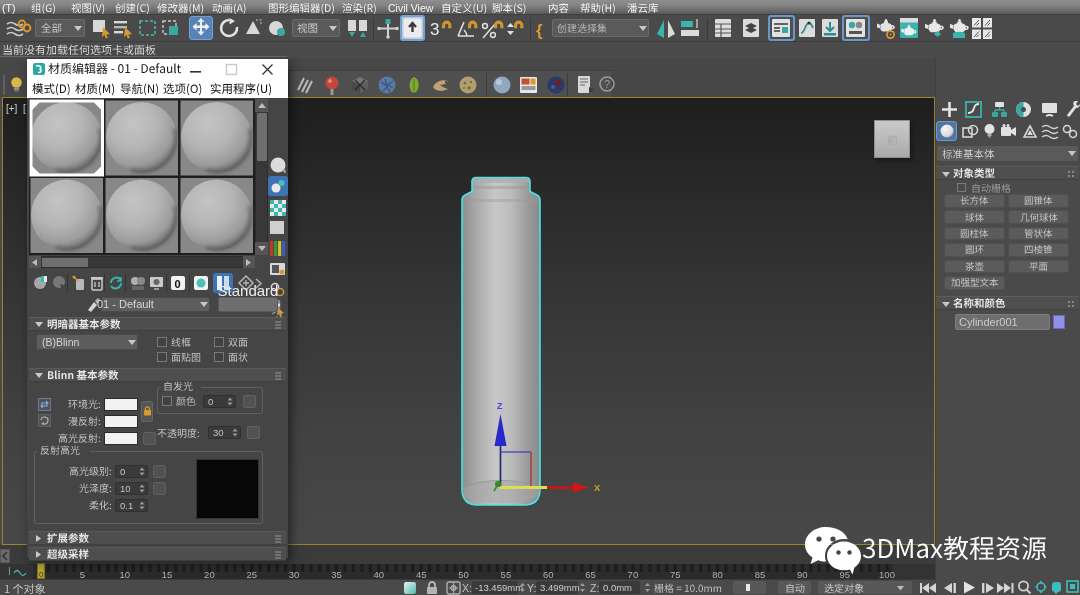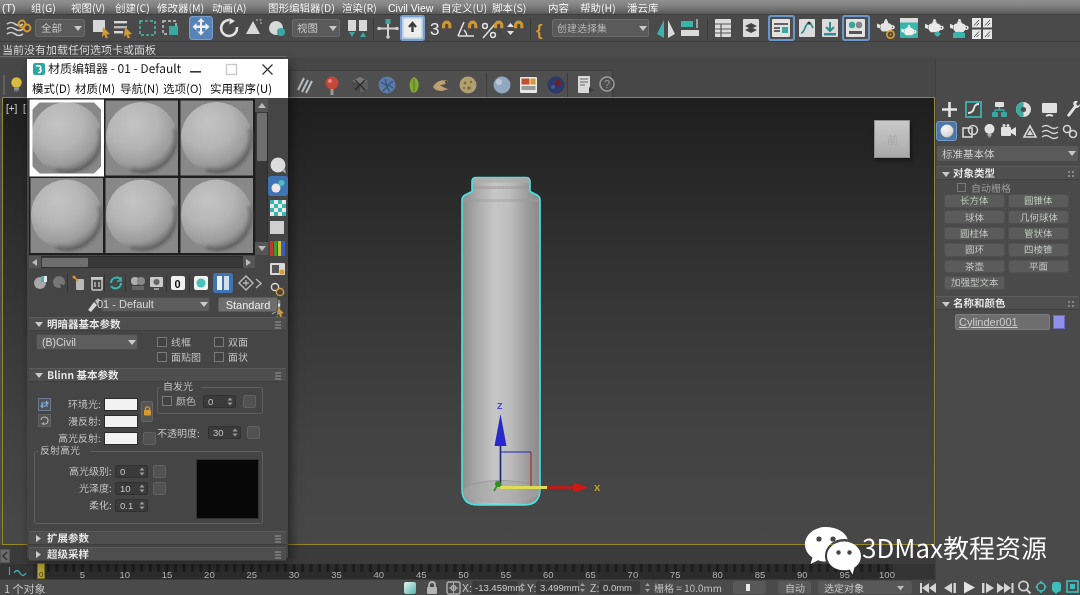--- a/index.html
+++ b/index.html
@@ -692,21 +692,21 @@
     <svg style="position:absolute;left:953.0px;top:306.5px;overflow:visible" width="1" height="1">
       <path d="M2.5 -5.3C2.9 -5 3.4 -4.6 3.8 -4.2C2.7 -3.7 1.5 -3.3 0.3 -3C0.5 -2.8 0.8 -2.2 0.9 -1.9C1.5 -2 2 -2.2 2.5 -2.3V0.9H3.8V0.5H7.7V0.9H9V-3.8H5.6C7.1 -4.7 8.3 -5.9 9 -7.4L8.1 -7.9L7.9 -7.9H4.8C5 -8.1 5.2 -8.4 5.4 -8.7L4 -9C3.4 -8 2.2 -6.9 0.5 -6.2C0.8 -6 1.2 -5.5 1.4 -5.2C2.3 -5.6 3.1 -6.2 3.7 -6.8H7.1C6.5 -6 5.8 -5.4 4.9 -4.8C4.5 -5.2 3.9 -5.7 3.5 -6ZM7.7 -0.7H3.8V-2.6H7.7Z M15.6 -4.7C15.4 -3.4 15 -2.2 14.4 -1.4C14.7 -1.2 15.2 -0.9 15.4 -0.7C16 -1.6 16.5 -3.1 16.7 -4.5ZM18.6 -4.5C19 -3.3 19.4 -1.8 19.6 -0.8L20.7 -1.2C20.6 -2.2 20.2 -3.7 19.7 -4.8ZM15.9 -8.9C15.7 -7.7 15.3 -6.5 14.7 -5.7V-6H13.5V-7.4C14 -7.5 14.5 -7.7 14.9 -7.9L14.2 -8.9C13.4 -8.5 12.1 -8.2 11 -8C11.1 -7.7 11.2 -7.3 11.3 -7C11.6 -7.1 12 -7.1 12.4 -7.2V-6H11V-4.8H12.2C11.9 -3.7 11.3 -2.6 10.7 -1.9C10.9 -1.7 11.2 -1.2 11.3 -0.8C11.7 -1.4 12 -2.1 12.4 -2.9V0.9H13.5V-3.3C13.8 -2.9 14 -2.4 14.2 -2.2L14.9 -3.2C14.7 -3.4 13.8 -4.3 13.5 -4.5V-4.8H14.7V-5.3C15 -5.1 15.4 -4.9 15.6 -4.7C15.9 -5.2 16.2 -5.8 16.5 -6.5H17.1V-0.4C17.1 -0.3 17.1 -0.3 16.9 -0.3C16.8 -0.3 16.3 -0.3 15.9 -0.3C16.1 0 16.3 0.6 16.3 0.9C17 0.9 17.5 0.9 17.9 0.7C18.2 0.5 18.3 0.2 18.3 -0.4V-6.5H19.2C19.1 -6.1 18.9 -5.8 18.8 -5.5L19.9 -5.2C20.1 -5.9 20.5 -6.7 20.7 -7.5L19.9 -7.7L19.8 -7.6H16.9C17 -8 17.1 -8.3 17.1 -8.7Z M26.4 -7.9V0.4H27.6V-0.4H29.3V0.4H30.6V-7.9ZM27.6 -1.6V-6.7H29.3V-1.6ZM25.4 -8.8C24.4 -8.4 22.9 -8.1 21.5 -7.9C21.6 -7.7 21.8 -7.2 21.8 -6.9C22.3 -7 22.8 -7.1 23.3 -7.2V-5.8H21.5V-4.6H23C22.6 -3.5 22 -2.3 21.2 -1.5C21.4 -1.2 21.7 -0.7 21.9 -0.3C22.4 -0.9 22.9 -1.8 23.3 -2.8V0.9H24.6V-3C24.9 -2.5 25.3 -1.9 25.5 -1.6L26.2 -2.6C26 -2.9 25 -4.1 24.6 -4.5V-4.6H26.1V-5.8H24.6V-7.4C25.2 -7.5 25.7 -7.7 26.2 -7.8Z M38.7 -5.1C38.7 -1.5 38.6 -0.5 35.9 0.1C36.1 0.3 36.4 0.7 36.5 1C39.4 0.2 39.6 -1.2 39.6 -5.1ZM39.3 -0.6C39.9 -0.1 40.7 0.5 41 1L41.7 0.2C41.3 -0.2 40.6 -0.8 39.9 -1.2ZM37 -6.3V-1.4H38V-5.4H40.2V-1.4H41.2V-6.3H39.4L39.7 -7.3H41.5V-8.3H36.9V-7.3H38.7C38.6 -7 38.5 -6.6 38.4 -6.3ZM33.8 -8.7C33.9 -8.4 34 -8.2 34.1 -7.9H32.2V-6.9H33.7L32.8 -6.6C33 -6.3 33.2 -5.9 33.2 -5.6H32.3V-3.6C32.3 -2.4 32.3 -0.8 31.7 0.4C32 0.5 32.5 0.8 32.7 0.9C32.9 0.6 33 0.3 33.1 -0.1C33.3 0.1 33.6 0.4 33.7 0.7C34.9 0.3 36.2 -0.4 36.9 -1.3L35.8 -1.7C35.3 -1.1 34.2 -0.6 33.1 -0.3C33.2 -0.7 33.3 -1.2 33.3 -1.6C33.5 -1.4 33.7 -1.2 33.8 -1.1C34.9 -1.4 36 -2 36.7 -2.8L35.7 -3.2C35.2 -2.7 34.3 -2.3 33.4 -2C33.4 -2.5 33.4 -3 33.4 -3.4C33.6 -3.2 33.9 -3 34 -2.8C34.9 -3.1 35.9 -3.6 36.6 -4.2L35.6 -4.6C35.1 -4.2 34.2 -3.9 33.4 -3.6V-4.6H36.8V-5.6H35.9C36.1 -5.9 36.2 -6.3 36.4 -6.6L35.4 -6.9C35.3 -6.5 35 -6 34.8 -5.6H33.7L34.3 -5.8C34.2 -6.1 34 -6.6 33.8 -6.9H36.7V-7.9H35.2C35.1 -8.2 35 -8.6 34.8 -9Z M46.7 -4.8V-3.6H44.8V-4.8ZM48 -4.8H49.9V-3.6H48ZM47.9 -7C47.7 -6.6 47.3 -6.3 47.1 -6H44.7C45 -6.3 45.3 -6.6 45.6 -7ZM45.5 -9C44.8 -7.7 43.5 -6.5 42.3 -5.7C42.5 -5.4 42.8 -4.8 42.9 -4.5C43.2 -4.7 43.4 -4.8 43.6 -5V-1.1C43.6 0.4 44.2 0.7 46.1 0.7C46.6 0.7 49.3 0.7 49.7 0.7C51.5 0.7 52 0.2 52.2 -1.5C51.8 -1.6 51.3 -1.8 51 -1.9C50.9 -0.6 50.7 -0.4 49.7 -0.4C49.1 -0.4 46.7 -0.4 46.1 -0.4C45 -0.4 44.8 -0.5 44.8 -1.2V-2.4H49.9V-2H51.1V-6H48.6C49 -6.5 49.5 -7.1 49.9 -7.6L49 -8.2L48.8 -8.1H46.4L46.6 -8.6Z" fill="#e8e8e8"></path>
     </svg>
     <svg style="position:absolute;left:1067px;top:300px;overflow:visible;" width="8" height="8">
       <circle cx="2" cy="2" r="1" fill="#9a9a9a"></circle>
       <circle cx="6" cy="2" r="1" fill="#9a9a9a"></circle>
       <circle cx="2" cy="6" r="1" fill="#9a9a9a"></circle>
       <circle cx="6" cy="6" r="1" fill="#9a9a9a"></circle>
     </svg>
     <div style="position:absolute;left:955px;top:314px;width:95px;height:16px;background:#6e6e6e;border:1px solid #7d7d7d;border-radius:2px;"></div>
-    <div style="position:absolute;left:959px;top:316.6px;font-size:11px;color:#cccccc;font-weight:normal;white-space:nowrap;line-height:11px;font-family:'Liberation Sans',sans-serif;text-decoration:underline;">Cylinder001</div>
+    <div style="position:absolute;left:959px;top:316.6px;font-size:11px;color:#cccccc;font-weight:normal;white-space:nowrap;line-height:11px;font-family:'Liberation Sans',sans-serif;">Cylinder001</div>
     <div style="position:absolute;left:1053px;top:315px;width:12px;height:14px;background:#8f90ea;border:1px solid #6a6ab8;"></div>
     <div style="position:absolute;left:27px;top:59px;width:261px;height:499px;background:#454545;box-shadow:3px 4px 10px rgba(0,0,0,0.5);z-index:10;"></div>
     <div style="position:absolute;left:27px;top:59px;width:261px;height:19px;background:#ffffff;z-index:11;"></div>
     <svg style="position:absolute;left:33px;top:63px;overflow:visible;z-index:11;" width="12" height="12">
       <rect x="0" y="0" width="12" height="12" rx="2" fill="#2ba8a0"></rect>
       <path d="M3 3 C7 2 9 4 7 6 C9 7 8 10 5 9.5" stroke="#fff" stroke-width="1.5" fill="none"></path>
     </svg>
     <svg style="z-index:11;position:absolute;left:48.0px;top:73.0px;overflow:visible" width="1" height="1">
       <path d="M9.3 -10.1V-7.5H5.7V-6.6H9C8.1 -4.7 6.5 -2.7 5 -1.7C5.2 -1.5 5.5 -1.2 5.7 -0.9C7 -2 8.4 -3.7 9.3 -5.4V-0.3C9.3 -0 9.2 0 9 0C8.8 0 8 0 7.2 0C7.4 0.3 7.5 0.7 7.6 0.9C8.6 0.9 9.3 0.9 9.7 0.8C10.1 0.6 10.3 0.4 10.3 -0.3V-6.6H11.5V-7.5H10.3V-10.1ZM2.7 -10.1V-7.5H0.7V-6.6H2.6C2.1 -5 1.2 -3.1 0.3 -2.1C0.5 -1.9 0.7 -1.5 0.8 -1.2C1.5 -2.1 2.2 -3.4 2.7 -4.9V0.9H3.6V-5.2C4.1 -4.6 4.8 -3.7 5 -3.3L5.6 -4.1C5.3 -4.4 4.1 -5.9 3.6 -6.3V-6.6H5.3V-7.5H3.6V-10.1Z M19.1 -0.8C20.3 -0.4 21.9 0.4 22.7 0.9L23.3 0.3C22.5 -0.2 21 -0.9 19.8 -1.4ZM18.5 -4.2V-3.1C18.5 -2.1 18.3 -0.7 14.5 0.3C14.8 0.4 15 0.8 15.1 0.9C19 -0.2 19.4 -1.9 19.4 -3.1V-4.2ZM15.5 -5.5V-1.4H16.4V-4.7H21.6V-1.3H22.5V-5.5H19L19.2 -6.7H23.4V-7.5H19.3L19.4 -8.8C20.6 -8.9 21.8 -9.1 22.7 -9.3L22 -10C20.1 -9.6 16.6 -9.3 13.7 -9.2V-5.8C13.7 -4 13.6 -1.5 12.4 0.4C12.7 0.4 13.1 0.7 13.2 0.8C14.4 -1.1 14.6 -3.9 14.6 -5.8V-6.7H18.3L18.2 -5.5ZM18.4 -7.5H14.6V-8.4C15.8 -8.5 17.2 -8.6 18.5 -8.7Z M24.5 -0.6 24.7 0.2C25.7 -0.2 26.9 -0.7 28.2 -1.2L28 -2C26.7 -1.5 25.4 -0.9 24.5 -0.6ZM24.7 -5.1C24.9 -5.2 25.2 -5.2 26.5 -5.4C26 -4.6 25.6 -4 25.4 -3.8C25 -3.3 24.8 -3 24.5 -3C24.6 -2.8 24.8 -2.4 24.8 -2.2C25 -2.3 25.4 -2.4 28.1 -3.1C28 -3.3 28 -3.6 28 -3.8L26 -3.4C26.9 -4.5 27.7 -5.8 28.4 -7.2L27.6 -7.6C27.4 -7.1 27.2 -6.6 26.9 -6.2L25.6 -6.1C26.3 -7.1 27 -8.5 27.4 -9.8L26.6 -10.1C26.1 -8.6 25.3 -7 25.1 -6.6C24.9 -6.2 24.7 -6 24.5 -5.9C24.6 -5.7 24.7 -5.3 24.7 -5.1ZM31.5 -4.2V-2.4H30.5V-4.2ZM32.1 -4.2H33V-2.4H32.1ZM29.8 -4.9V0.9H30.5V-1.7H31.5V0.6H32.1V-1.7H33V0.6H33.6V-1.7H34.5V0.1C34.5 0.2 34.4 0.2 34.3 0.2C34.2 0.2 34 0.2 33.8 0.2C33.9 0.4 33.9 0.7 34 0.9C34.4 0.9 34.7 0.9 34.9 0.7C35.1 0.6 35.2 0.4 35.2 0.1V-5L34.5 -4.9ZM33.6 -4.2H34.5V-2.4H33.6ZM31.3 -9.9C31.5 -9.6 31.6 -9.1 31.8 -8.8H29V-6.2C29 -4.3 28.9 -1.7 27.8 0.3C27.9 0.3 28.3 0.6 28.5 0.8C29.6 -1.2 29.8 -4 29.8 -6H35V-8.8H32.7C32.6 -9.2 32.4 -9.7 32.1 -10.2ZM29.8 -8H34.2V-6.7H29.8Z M42.6 -9H45.8V-7.8H42.6ZM41.8 -9.7V-7.1H46.7V-9.7ZM37 -4C37.1 -4.1 37.4 -4.2 37.8 -4.2H38.9V-2.4L36.5 -2L36.7 -1.1L38.9 -1.6V0.9H39.8V-1.8L41.1 -2L41.1 -2.8L39.8 -2.6V-4.2H40.9V-5H39.8V-6.8H38.9V-5H37.8C38.1 -5.8 38.4 -6.8 38.7 -7.8H40.9V-8.7H39C39.1 -9.1 39.2 -9.5 39.2 -9.9L38.4 -10.1C38.3 -9.6 38.2 -9.1 38.1 -8.7H36.6V-7.8H37.9C37.6 -6.8 37.4 -6 37.3 -5.7C37.1 -5.2 36.9 -4.8 36.7 -4.8C36.8 -4.6 36.9 -4.2 37 -4ZM45.8 -5.7V-4.6H42.7V-5.7ZM40.8 -0.9 40.9 -0.1 45.8 -0.5V1H46.6V-0.6L47.5 -0.6L47.5 -1.4L46.6 -1.3V-5.7H47.4V-6.4H41.1V-5.7H41.9V-1ZM45.8 -3.9V-2.9H42.7V-3.9ZM45.8 -2.2V-1.3L42.7 -1V-2.2Z M50.4 -8.8H52.4V-7.1H50.4ZM55.5 -8.8H57.6V-7.1H55.5ZM55.4 -5.8C55.9 -5.6 56.5 -5.3 56.9 -5H53.4C53.7 -5.4 53.9 -5.8 54.1 -6.2L53.2 -6.4V-9.5H49.5V-6.3H53.2C53 -5.9 52.7 -5.4 52.4 -5H48.6V-4.2H51.6C50.8 -3.5 49.7 -2.9 48.4 -2.4C48.5 -2.2 48.8 -1.9 48.9 -1.7L49.5 -2V1H50.4V0.6H52.4V0.9H53.2V-2.7H51C51.7 -3.2 52.3 -3.7 52.8 -4.2H55C55.5 -3.7 56.1 -3.2 56.9 -2.7H54.7V1H55.5V0.6H57.6V0.9H58.5V-2L59.1 -1.8C59.2 -2 59.5 -2.3 59.7 -2.5C58.4 -2.8 57 -3.5 56.1 -4.2H59.4V-5H57.3L57.6 -5.4C57.2 -5.7 56.4 -6.1 55.8 -6.3ZM54.6 -9.5V-6.3H58.5V-9.5ZM50.4 -0.2V-2H52.4V-0.2ZM55.5 -0.2V-2H57.6V-0.2Z M63.2 -2.9H66.3V-3.8H63.2Z M72.9 0.2C74.5 0.2 75.6 -1.4 75.6 -4.4C75.6 -7.5 74.5 -9 72.9 -9C71.2 -9 70.1 -7.5 70.1 -4.4C70.1 -1.4 71.2 0.2 72.9 0.2ZM72.9 -0.7C71.9 -0.7 71.2 -1.8 71.2 -4.4C71.2 -7 71.9 -8.1 72.9 -8.1C73.9 -8.1 74.6 -7 74.6 -4.4C74.6 -1.8 73.9 -0.7 72.9 -0.7Z M77.3 0H82.1V-0.9H80.3V-8.8H79.5C79 -8.5 78.4 -8.3 77.7 -8.2V-7.5H79.2V-0.9H77.3Z M86.1 -2.9H89.2V-3.8H86.1Z M93.6 0H95.9C98.5 0 99.9 -1.6 99.9 -4.4C99.9 -7.2 98.5 -8.8 95.8 -8.8H93.6ZM94.7 -0.9V-7.9H95.7C97.8 -7.9 98.8 -6.7 98.8 -4.4C98.8 -2.2 97.8 -0.9 95.7 -0.9Z M104.4 0.2C105.3 0.2 106 -0.1 106.5 -0.5L106.2 -1.2C105.7 -0.9 105.2 -0.7 104.5 -0.7C103.3 -0.7 102.4 -1.6 102.4 -3H106.8C106.8 -3.2 106.8 -3.4 106.8 -3.6C106.8 -5.5 105.9 -6.7 104.2 -6.7C102.7 -6.7 101.3 -5.4 101.3 -3.3C101.3 -1.1 102.7 0.2 104.4 0.2ZM102.3 -3.8C102.5 -5.1 103.3 -5.8 104.2 -5.8C105.2 -5.8 105.8 -5.1 105.8 -3.8Z M107.7 -5.6H108.6V0H109.7V-5.6H111.1V-6.5H109.7V-7.5C109.7 -8.4 110 -8.8 110.6 -8.8C110.8 -8.8 111.1 -8.8 111.3 -8.7L111.6 -9.5C111.3 -9.6 110.9 -9.7 110.5 -9.7C109.2 -9.7 108.6 -8.9 108.6 -7.6V-6.5L107.7 -6.5Z M113.8 0.2C114.6 0.2 115.3 -0.3 116 -0.8H116L116.1 0H117V-4C117 -5.6 116.3 -6.7 114.7 -6.7C113.7 -6.7 112.8 -6.2 112.2 -5.8L112.6 -5.1C113.1 -5.4 113.8 -5.8 114.6 -5.8C115.6 -5.8 115.9 -5 115.9 -4.1C113.1 -3.8 111.9 -3.1 111.9 -1.7C111.9 -0.5 112.7 0.2 113.8 0.2ZM114.1 -0.7C113.5 -0.7 113 -1 113 -1.8C113 -2.6 113.7 -3.1 115.9 -3.4V-1.6C115.3 -1 114.7 -0.7 114.1 -0.7Z M121 0.2C121.9 0.2 122.5 -0.3 123.1 -1H123.2L123.2 0H124.2V-6.5H123.1V-1.9C122.4 -1.1 122 -0.8 121.3 -0.8C120.4 -0.8 120.1 -1.3 120.1 -2.5V-6.5H119V-2.4C119 -0.7 119.6 0.2 121 0.2Z M127.5 0.2C127.8 0.2 128 0.1 128.1 0.1L128 -0.8C127.9 -0.8 127.8 -0.8 127.8 -0.8C127.6 -0.8 127.5 -0.9 127.5 -1.2V-9.6H126.3V-1.3C126.3 -0.4 126.7 0.2 127.5 0.2Z M131.8 0.2C132.2 0.2 132.6 0 133 -0.1L132.8 -0.9C132.6 -0.8 132.3 -0.7 132 -0.7C131.3 -0.7 131 -1.2 131 -2V-5.6H132.8V-6.5H131V-8.4H130.1L130 -6.5L129 -6.5V-5.6H129.9V-2C129.9 -0.7 130.4 0.2 131.8 0.2Z" fill="#1c1c1c"></path>
     </svg>
@@ -934,33 +934,33 @@
     <svg style="position:absolute;left:86px;top:298px;overflow:visible;z-index:11;" width="13" height="14">
       <path d="M2 12 L8 4 L11 7 L5 14 Z" fill="#d5d5d5"></path>
       <path d="M9 3 L12 0 L14 2 L11 6 Z" fill="#b5b5b5"></path>
     </svg>
     <div style="position:absolute;left:101px;top:297px;width:109px;height:15px;background:#5d5d5d;border:1px solid #4a4a4a;border-radius:2px;z-index:11;"></div>
     <div style="z-index:11;position:absolute;left:97px;top:299.1px;font-size:11px;color:#d8d8d8;font-weight:normal;white-space:nowrap;line-height:11px;font-family:'Liberation Sans',sans-serif;">01 - Default</div>
     <svg style="position:absolute;left:200px;top:302px;overflow:visible;z-index:11;" width="8" height="6">
       <path d="M0 0 L8 0 L4 5 Z" fill="#c9c9c9"></path>
     </svg>
     <div style="position:absolute;left:218px;top:297px;width:60px;height:15px;background:#6e6e6e;border:1px solid #5a5a5a;border-radius:2px;z-index:11;"></div>
-    <div style="z-index:11;position:absolute;left:248px;top:300px;font-size:11px;color:#ededed;font-weight:normal;white-space:nowrap;line-height:11px;font-family:'Liberation Sans',sans-serif;transform:translateX(-50%);">Standard</div>
+    <div style="z-index:11;position:absolute;left:248px;top:285px;font-size:15px;color:#ededed;font-weight:normal;white-space:nowrap;line-height:11px;font-family:'Liberation Sans',sans-serif;transform:translateX(-50%);">Standard</div>
     <div style="position:absolute;left:29px;top:317px;width:257px;height:13.5px;background:#4e4e4e;border-top:1px solid #5a5a5a;border-bottom:1px solid #3e3e3e;z-index:11;"></div>
     <svg style="position:absolute;left:35px;top:320px;overflow:visible;z-index:11;" width="8" height="10">
       <path d="M0 2 L8 2 L4 7 Z" fill="#c9c9c9"></path>
     </svg>
     <svg style="z-index:11;position:absolute;left:47.0px;top:327.5px;overflow:visible" width="1" height="1">
       <path d="M3.2 -4.6V-3H1.9V-4.6ZM3.2 -5.7H1.9V-7.2H3.2ZM0.7 -8.3V-1H1.9V-1.9H4.4V-8.3ZM8.6 -7.3V-6H6.4V-7.3ZM5.1 -8.5V-4.7C5.1 -3.1 5 -1.1 3.2 0.2C3.5 0.3 4 0.8 4.1 1C5.3 0.1 5.9 -1.1 6.2 -2.4H8.6V-0.5C8.6 -0.3 8.6 -0.3 8.4 -0.3C8.2 -0.3 7.6 -0.3 7 -0.3C7.2 0 7.4 0.6 7.4 0.9C8.3 0.9 8.9 0.9 9.3 0.7C9.7 0.5 9.9 0.2 9.9 -0.5V-8.5ZM8.6 -4.9V-3.5H6.3C6.4 -3.9 6.4 -4.3 6.4 -4.7V-4.9Z M16.2 -1.2H18.9V-0.5H16.2ZM16.2 -2.2V-2.9H18.9V-2.2ZM15.1 -3.9V0.9H16.2V0.5H18.9V0.9H20.1V-3.9ZM16.5 -6.8H18.5C18.5 -6.4 18.3 -5.9 18.2 -5.5H16.9L17 -5.5C16.9 -5.8 16.7 -6.4 16.5 -6.8ZM16.7 -8.7C16.8 -8.4 16.9 -8.1 17 -7.8H14.8V-6.8H16.3L15.5 -6.6C15.6 -6.2 15.7 -5.8 15.8 -5.5H14.5V-4.4H20.7V-5.5H19.3L19.8 -6.6L18.8 -6.8H20.3V-7.8H18.3C18.2 -8.2 18 -8.6 17.8 -9ZM13.2 -4V-2.1H12.3V-4ZM13.2 -5.1H12.3V-7H13.2ZM11.2 -8.1V-0.1H12.3V-0.9H14.3V-8.1Z M23.4 -7.4H24.5V-6.5H23.4ZM27.8 -7.4H29.1V-6.5H27.8ZM27.4 -5.1C27.7 -4.9 28.1 -4.7 28.4 -4.5H26.1C26.2 -4.8 26.4 -5.1 26.5 -5.3L25.7 -5.5V-8.5H22.3V-5.4H25.2C25.1 -5.1 24.9 -4.8 24.7 -4.5H21.5V-3.4H23.6C22.9 -2.9 22.2 -2.5 21.2 -2.2C21.4 -1.9 21.8 -1.5 21.9 -1.2L22.3 -1.3V0.9H23.4V0.7H24.5V0.9H25.7V-2.4H24.1C24.5 -2.7 24.9 -3.1 25.2 -3.4H27C27.3 -3.1 27.7 -2.7 28.1 -2.4H26.7V0.9H27.8V0.7H29.1V0.9H30.3V-1.2L30.6 -1.1C30.7 -1.4 31.1 -1.9 31.4 -2.1C30.3 -2.4 29.3 -2.9 28.6 -3.4H31V-4.5H29.2L29.6 -4.9C29.3 -5 29 -5.2 28.6 -5.4H30.3V-8.5H26.7V-5.4H27.7ZM23.4 -0.4V-1.3H24.5V-0.4ZM27.8 -0.4V-1.3H29.1V-0.4Z M38.4 -8.9V-8.1H35.1V-8.9H33.9V-8.1H32.4V-7.1H33.9V-4H31.8V-2.9H33.9C33.3 -2.4 32.5 -1.9 31.7 -1.6C32 -1.4 32.4 -0.9 32.5 -0.7C33.1 -0.9 33.7 -1.3 34.2 -1.7V-1.1H36.1V-0.4H32.8V0.7H40.8V-0.4H37.4V-1.1H39.3V-1.8C39.8 -1.4 40.4 -1 41 -0.7C41.1 -1 41.5 -1.5 41.8 -1.7C41 -2 40.3 -2.4 39.7 -2.9H41.7V-4H39.7V-7.1H41.1V-8.1H39.7V-8.9ZM35.1 -7.1H38.4V-6.7H35.1ZM35.1 -5.8H38.4V-5.3H35.1ZM35.1 -4.4H38.4V-4H35.1ZM36.1 -2.7V-2.1H34.6C34.9 -2.3 35.1 -2.6 35.3 -2.9H38.3C38.5 -2.6 38.8 -2.3 39.1 -2.1H37.4V-2.7Z M46.6 -5.6V-2.1H44.6C45.4 -3.1 46 -4.3 46.5 -5.6ZM47.9 -5.6H48C48.4 -4.3 49 -3.1 49.8 -2.1H47.9ZM46.6 -8.9V-6.9H42.6V-5.6H45.2C44.6 -4 43.5 -2.5 42.3 -1.6C42.5 -1.4 43 -0.9 43.2 -0.6C43.6 -1 44 -1.3 44.4 -1.8V-0.8H46.6V0.9H47.9V-0.8H50.1V-1.8C50.4 -1.3 50.8 -1 51.2 -0.7C51.4 -1 51.9 -1.5 52.2 -1.8C51 -2.6 49.9 -4.1 49.2 -5.6H51.9V-6.9H47.9V-8.9Z M58.9 -3C58.1 -2.4 56.3 -1.9 54.9 -1.7C55.1 -1.5 55.4 -1.1 55.6 -0.8C57.2 -1.1 58.9 -1.6 60 -2.4ZM60.2 -1.9C59 -0.8 56.6 -0.3 54.1 -0.1C54.4 0.1 54.6 0.6 54.7 1C57.5 0.6 59.9 0 61.3 -1.4ZM54.3 -6C54.6 -6.1 54.9 -6.2 56.3 -6.2C56.2 -6 56.1 -5.8 56 -5.6H53V-4.5H55.2C54.5 -3.7 53.7 -3.2 52.7 -2.8C53 -2.5 53.5 -2 53.7 -1.8C54.3 -2.1 54.9 -2.5 55.4 -2.9C55.6 -2.7 55.7 -2.5 55.8 -2.4C56.9 -2.6 58.2 -3 59.1 -3.6L58.1 -4.1C57.6 -3.9 56.7 -3.6 55.9 -3.4C56.2 -3.7 56.5 -4.1 56.8 -4.5H58.8C59.6 -3.3 60.7 -2.3 61.9 -1.8C62.1 -2.1 62.5 -2.5 62.8 -2.8C61.8 -3.1 60.9 -3.7 60.3 -4.5H62.6V-5.6H57.4C57.5 -5.8 57.6 -6 57.7 -6.3L60.4 -6.4C60.7 -6.2 60.9 -6 61 -5.8L62.1 -6.5C61.5 -7.2 60.3 -8.1 59.4 -8.7L58.4 -8C58.7 -7.8 59 -7.6 59.3 -7.4L56.4 -7.3C56.9 -7.6 57.5 -8 58 -8.4L56.8 -9.1C56.1 -8.3 55.1 -7.7 54.7 -7.5C54.4 -7.3 54.2 -7.2 53.9 -7.2C54.1 -6.8 54.2 -6.3 54.3 -6Z M67.5 -8.8C67.3 -8.4 67 -7.8 66.8 -7.5L67.6 -7.1C67.8 -7.4 68.2 -7.9 68.5 -8.4ZM66.9 -2.5C66.7 -2.1 66.5 -1.8 66.2 -1.5L65.3 -1.9L65.7 -2.5ZM63.8 -1.5C64.3 -1.4 64.8 -1.1 65.3 -0.8C64.7 -0.5 64 -0.2 63.3 -0C63.5 0.2 63.7 0.6 63.8 0.9C64.8 0.7 65.6 0.3 66.3 -0.3C66.7 -0.1 66.9 0.1 67.1 0.3L67.9 -0.5C67.7 -0.7 67.4 -0.8 67.1 -1C67.7 -1.6 68.1 -2.4 68.4 -3.3L67.7 -3.6L67.5 -3.5H66.2L66.3 -3.9L65.2 -4.1C65.1 -3.9 65.1 -3.7 65 -3.5H63.6V-2.5H64.4C64.2 -2.1 64 -1.8 63.8 -1.5ZM63.7 -8.4C64 -8 64.2 -7.4 64.3 -7.1H63.5V-6.1H65C64.5 -5.6 63.9 -5.1 63.2 -4.8C63.5 -4.6 63.7 -4.2 63.9 -3.9C64.4 -4.2 65 -4.6 65.4 -5.1V-4.2H66.6V-5.3C67 -5 67.4 -4.7 67.7 -4.4L68.3 -5.3C68.1 -5.4 67.5 -5.8 67.1 -6.1H68.6V-7.1H66.6V-8.9H65.4V-7.1H64.4L65.2 -7.4C65.2 -7.8 64.9 -8.3 64.6 -8.7ZM69.4 -8.9C69.2 -7 68.7 -5.2 67.9 -4.1C68.1 -3.9 68.6 -3.5 68.8 -3.3C69 -3.6 69.2 -3.9 69.3 -4.3C69.5 -3.5 69.8 -2.7 70.1 -2.1C69.5 -1.2 68.8 -0.5 67.7 -0C67.9 0.2 68.3 0.7 68.4 1C69.4 0.5 70.1 -0.1 70.7 -0.9C71.2 -0.2 71.8 0.4 72.5 0.9C72.7 0.5 73 0.1 73.3 -0.1C72.5 -0.6 71.9 -1.2 71.4 -2.1C71.9 -3.1 72.2 -4.3 72.4 -5.8H73.1V-7H70.3C70.4 -7.5 70.5 -8.1 70.6 -8.7ZM71.2 -5.8C71.1 -4.9 71 -4.1 70.7 -3.4C70.4 -4.2 70.2 -5 70.1 -5.8Z" fill="#e8e8e8"></path>
     </svg>
     <svg style="position:absolute;left:275px;top:321px;overflow:visible;z-index:11;" width="6" height="8">
       <path d="M0 1 H6 M0 4 H6 M0 7 H6" stroke="#9a9a9a" stroke-width="1"></path>
     </svg>
     <div style="position:absolute;left:36px;top:334px;width:102px;height:16px;background:#5d5d5d;border:1px solid #4a4a4a;border-radius:2px;z-index:11;"></div>
-    <div style="z-index:11;position:absolute;left:42px;top:337.1px;font-size:10.5px;color:#d5d5d5;font-weight:normal;white-space:nowrap;line-height:10.5px;font-family:'Liberation Sans',sans-serif;">(B)Civil</div>
+    <div style="z-index:11;position:absolute;left:42px;top:337.1px;font-size:10.5px;color:#d5d5d5;font-weight:normal;white-space:nowrap;line-height:10.5px;font-family:'Liberation Sans',sans-serif;">(B)Blinn</div>
     <svg style="position:absolute;left:128px;top:340px;overflow:visible;z-index:11;" width="8" height="6">
       <path d="M0 0 L8 0 L4 5 Z" fill="#c9c9c9"></path>
     </svg>
     <div style="position:absolute;left:157px;top:337px;width:9.5px;height:9.5px;background:#414141;border:1px solid #787878;z-index:11;"></div>
     <svg style="z-index:11;position:absolute;left:171.0px;top:346.0px;overflow:visible" width="1" height="1">
       <path d="M0.5 -0.5 0.7 0.2C1.6 -0.1 2.8 -0.5 4 -0.8L3.9 -1.4C2.6 -1.1 1.4 -0.7 0.5 -0.5ZM7 -7.8C7.5 -7.6 8.2 -7.2 8.5 -6.9L8.9 -7.4C8.6 -7.6 8 -8 7.5 -8.2ZM0.7 -4.2C0.9 -4.3 1.1 -4.4 2.3 -4.5C1.9 -3.9 1.5 -3.4 1.3 -3.2C1 -2.8 0.8 -2.6 0.5 -2.5C0.6 -2.3 0.7 -2 0.8 -1.8C1 -1.9 1.3 -2 3.8 -2.6C3.8 -2.7 3.8 -3 3.8 -3.2L1.9 -2.8C2.6 -3.7 3.4 -4.8 4 -5.9L3.4 -6.3C3.2 -5.9 3 -5.5 2.8 -5.2L1.5 -5.1C2.1 -5.9 2.7 -7 3.1 -8L2.4 -8.4C2 -7.2 1.3 -5.9 1 -5.6C0.8 -5.2 0.7 -5 0.5 -4.9C0.6 -4.7 0.7 -4.4 0.7 -4.2ZM8.9 -3.5C8.5 -2.9 7.9 -2.3 7.3 -1.8C7.1 -2.3 7 -3 6.9 -3.7L9.4 -4.2L9.3 -4.8L6.8 -4.3C6.7 -4.8 6.7 -5.2 6.7 -5.7L9.2 -6L9 -6.7L6.6 -6.3C6.6 -7 6.6 -7.7 6.6 -8.4H5.8C5.9 -7.7 5.9 -6.9 5.9 -6.2L4.3 -6L4.5 -5.3L6 -5.5C6 -5.1 6 -4.6 6.1 -4.2L4.1 -3.9L4.2 -3.2L6.2 -3.5C6.3 -2.7 6.5 -1.9 6.7 -1.3C5.8 -0.8 4.8 -0.3 3.8 0C4 0.2 4.2 0.4 4.3 0.6C5.2 0.3 6.1 -0.1 6.9 -0.7C7.3 0.2 7.9 0.8 8.6 0.8C9.3 0.8 9.5 0.4 9.6 -0.7C9.5 -0.8 9.2 -0.9 9.1 -1.1C9 -0.2 8.9 0 8.7 0C8.2 0 7.8 -0.4 7.5 -1.1C8.3 -1.7 9 -2.4 9.5 -3.2Z M19.5 -7.8H14V0.3H19.6V-0.4H14.7V-7.1H19.5ZM15 -2V-1.3H19.3V-2H17.4V-3.6H19V-4.2H17.4V-5.6H19.2V-6.2H15.1V-5.6H16.7V-4.2H15.3V-3.6H16.7V-2ZM11.9 -8.4V-6.3H10.4V-5.6H11.8C11.5 -4.3 10.9 -2.8 10.3 -2C10.4 -1.8 10.6 -1.5 10.6 -1.3C11.1 -1.9 11.6 -3 11.9 -4V0.8H12.6V-4.5C12.9 -4 13.3 -3.4 13.5 -3.1L13.9 -3.8C13.7 -4 12.9 -5 12.6 -5.3V-5.6H13.7V-6.3H12.6V-8.4Z" fill="#c5c5c5"></path>
     </svg>
     <div style="position:absolute;left:214px;top:337px;width:9.5px;height:9.5px;background:#414141;border:1px solid #787878;z-index:11;"></div>
     <svg style="z-index:11;position:absolute;left:228.0px;top:346.0px;overflow:visible" width="1" height="1">
       <path d="M8.4 -6.9C8.1 -5.3 7.6 -3.9 7 -2.8C6.5 -4 6.1 -5.4 5.9 -6.9ZM4.9 -7.6V-6.9H5.2C5.5 -5 5.9 -3.4 6.5 -2.1C5.8 -1.1 5 -0.3 4 0.1C4.2 0.3 4.4 0.6 4.5 0.8C5.4 0.3 6.2 -0.4 7 -1.3C7.5 -0.4 8.2 0.3 9.1 0.8C9.2 0.6 9.4 0.3 9.6 0.2C8.7 -0.3 8 -1.1 7.4 -2C8.3 -3.4 8.9 -5.2 9.2 -7.5L8.7 -7.7L8.6 -7.6ZM0.7 -5.4C1.4 -4.7 2 -3.8 2.6 -2.9C2 -1.5 1.3 -0.5 0.4 0.2C0.5 0.3 0.8 0.6 0.9 0.8C1.8 0.1 2.5 -0.9 3.1 -2.1C3.5 -1.5 3.8 -1 4 -0.5L4.7 -1C4.4 -1.6 4 -2.3 3.5 -3C4 -4.2 4.3 -5.8 4.5 -7.5L4 -7.7L3.9 -7.6H0.6V-6.9H3.7C3.6 -5.7 3.3 -4.7 3 -3.7C2.4 -4.5 1.8 -5.2 1.3 -5.9Z M13.9 -3.3H16V-2.2H13.9ZM13.9 -4V-5.1H16V-4ZM13.9 -1.6H16V-0.4H13.9ZM10.6 -7.7V-7H14.4C14.4 -6.6 14.3 -6.1 14.2 -5.8H11V0.8H11.8V0.3H18.2V0.8H19V-5.8H14.9L15.3 -7H19.5V-7.7ZM11.8 -0.4V-5.1H13.2V-0.4ZM18.2 -0.4H16.7V-5.1H18.2Z" fill="#c5c5c5"></path>

